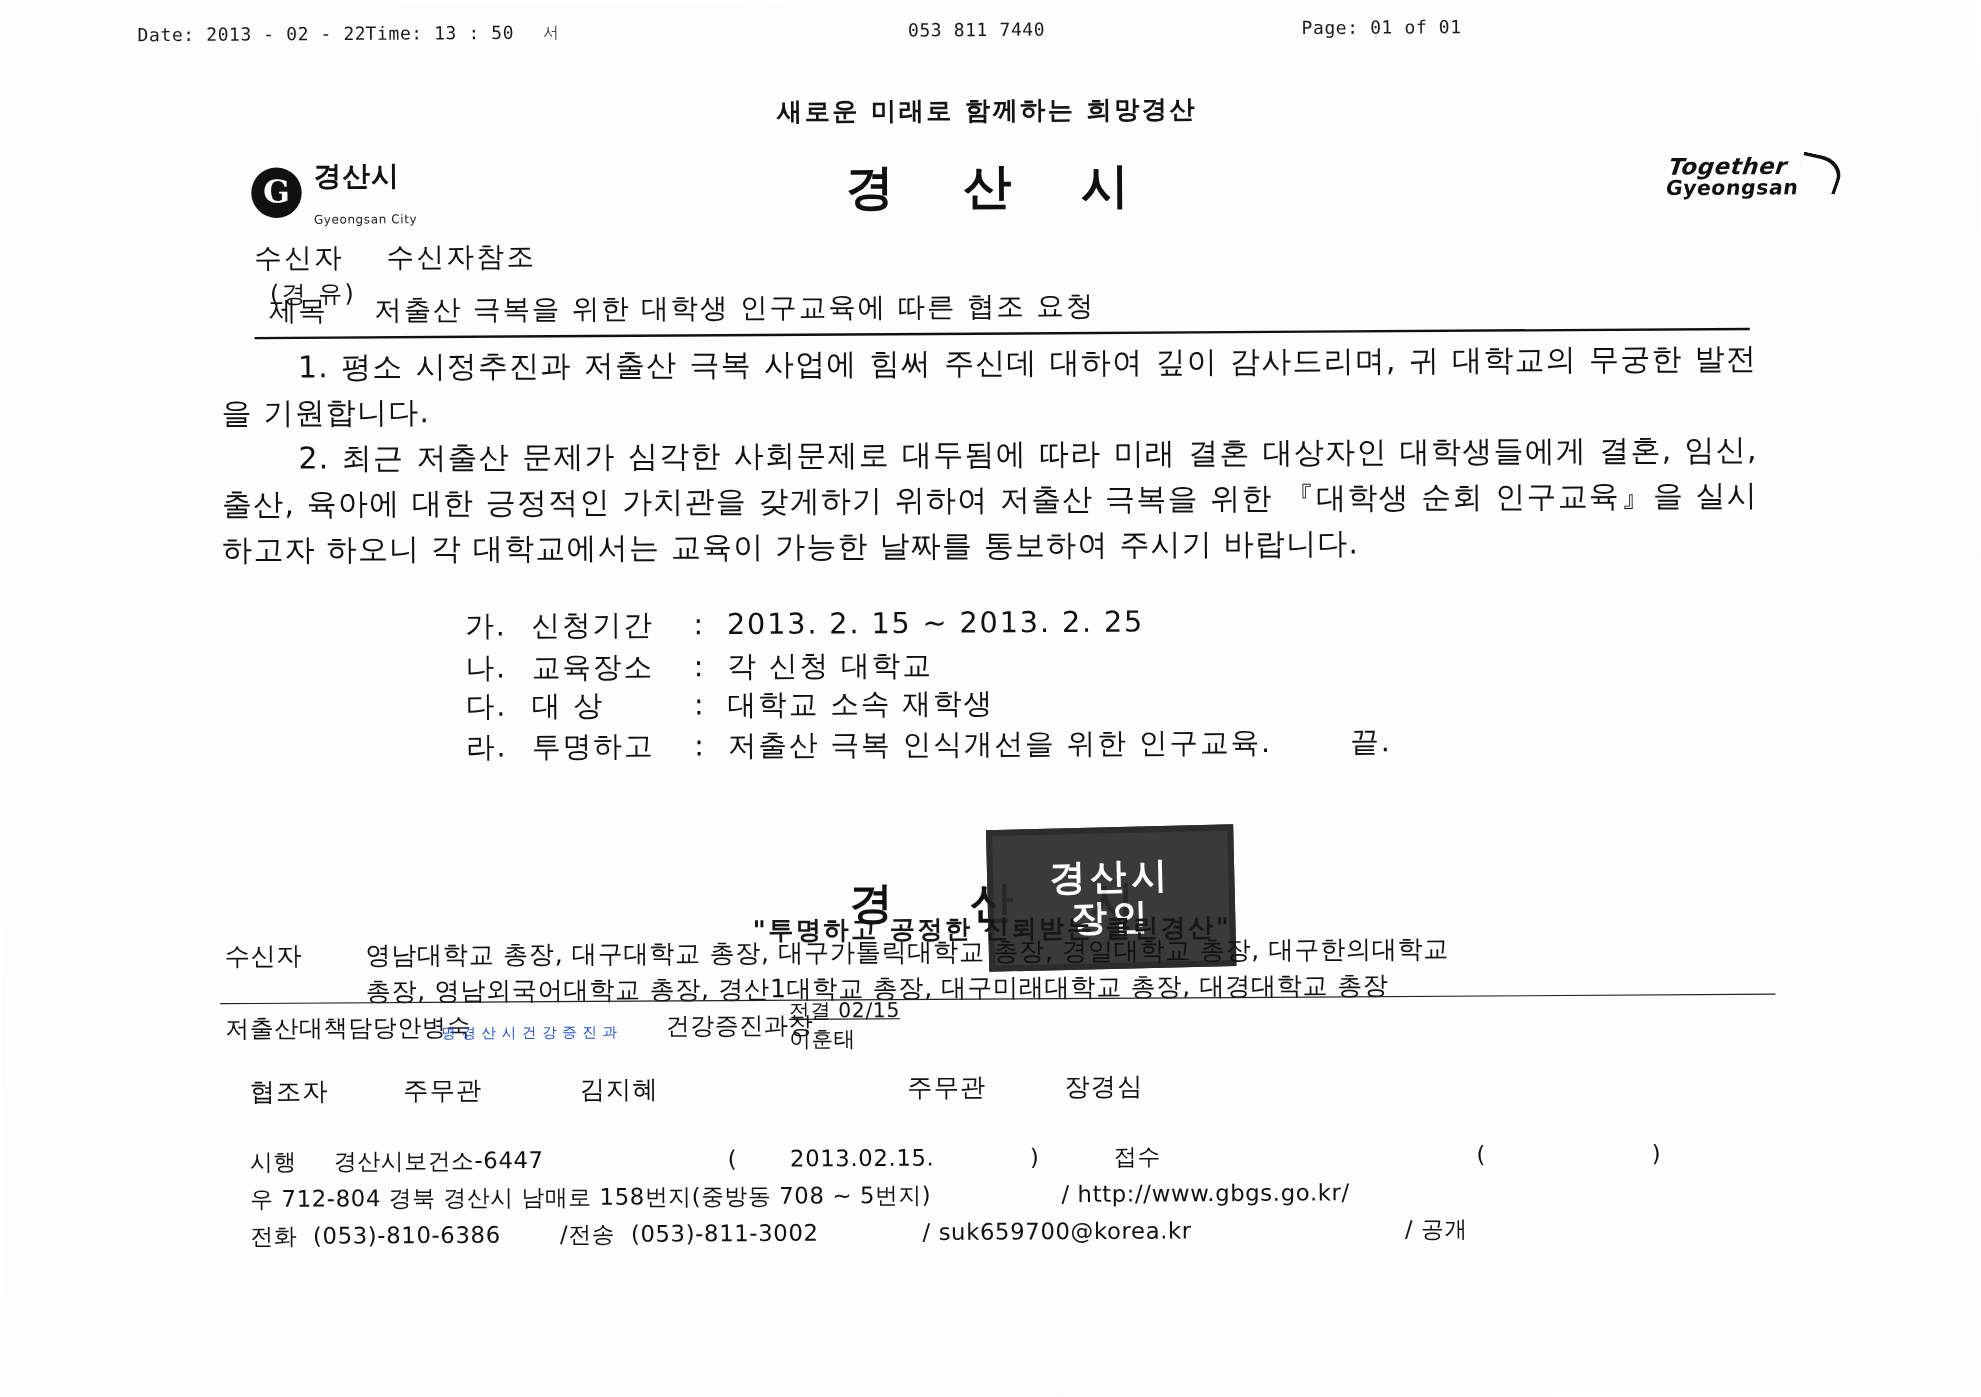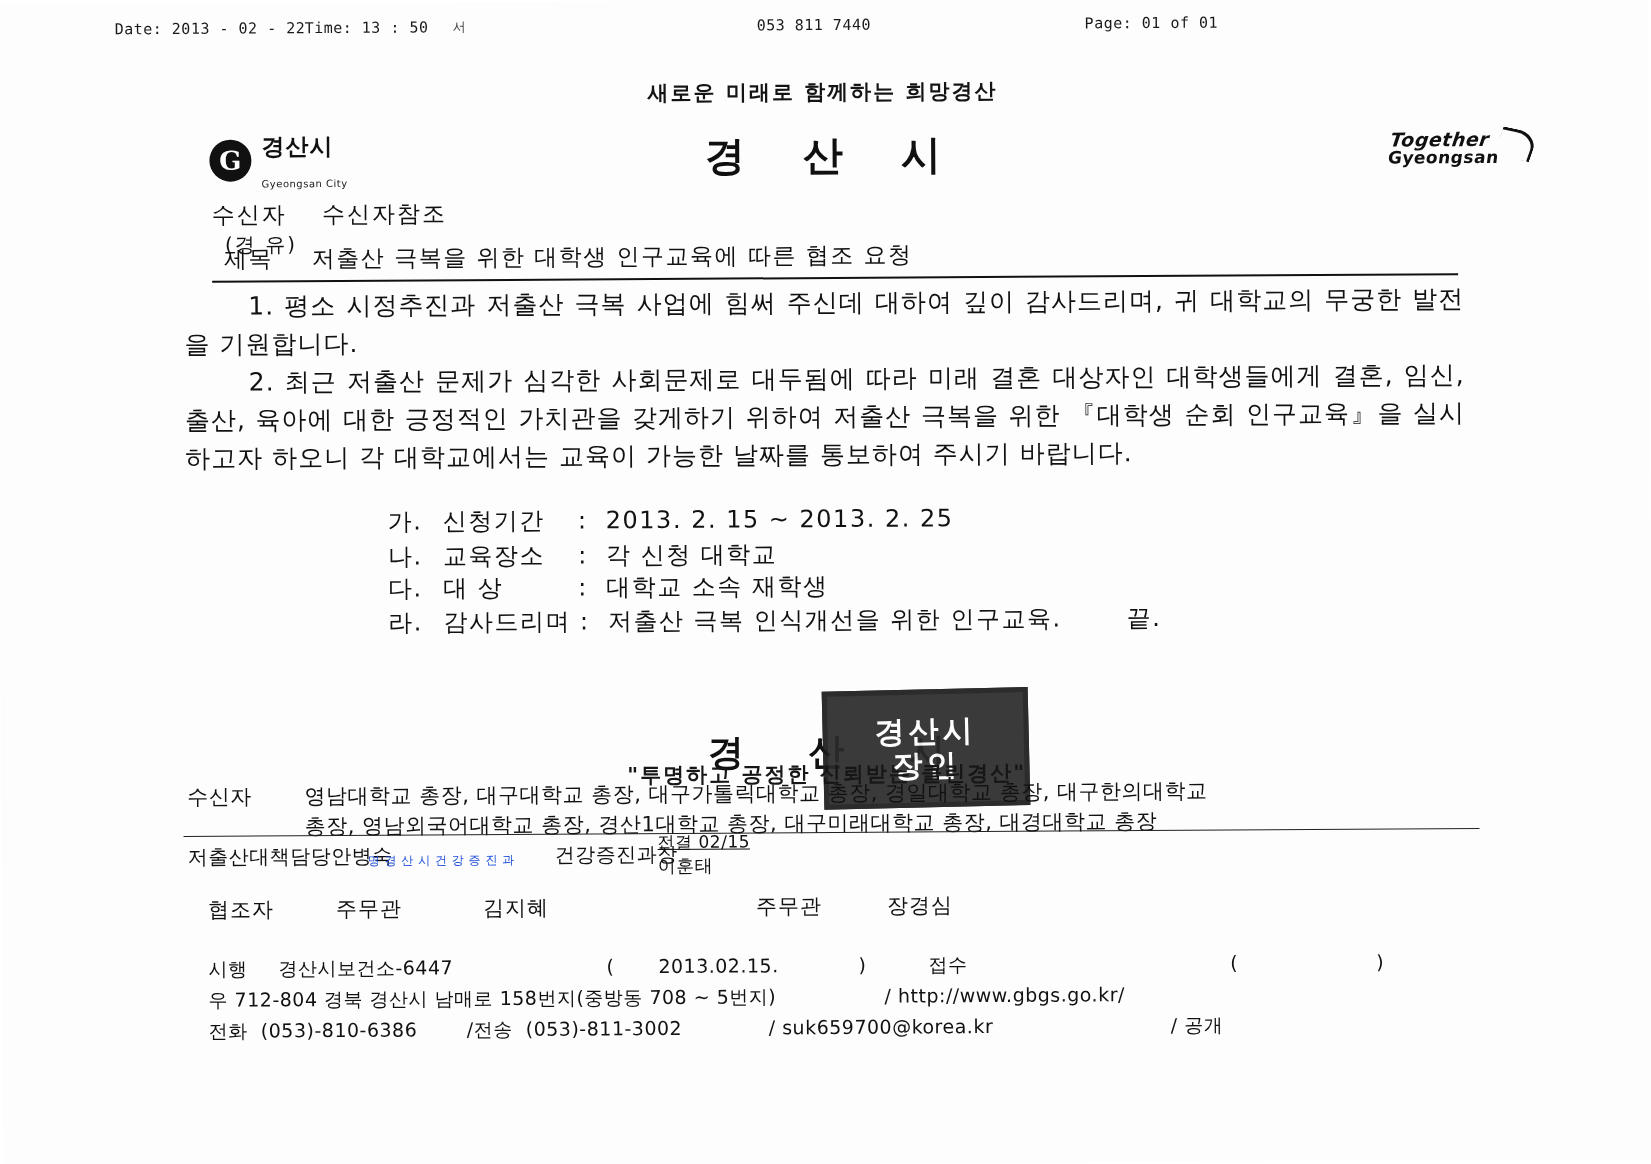--- a/index.html
+++ b/index.html
@@ -355,21 +355,21 @@
     <span>각 신청 대학교</span>
   </div>
   <div class="item f-ko" id="item-c">
     <span class="k">다.</span>
     <span class="n">대    상</span>
     <span>:&nbsp;</span>
     <span>대학교 소속 재학생</span>
   </div>
   <div class="item f-ko" id="item-d">
     <span class="k">라.</span>
-    <span class="n">감사드리며</span>
+    <span class="n">투명하고</span>
     <span>:&nbsp;</span>
     <span>저출산 극복 인식개선을 위한 인구교육.</span>
     <span class="end">끝.</span>
   </div>
 
   <div class="sign-name f-ko">경 산 시</div>
   <div class="seal f-ko">
     <span>경산시</span>
     <span>장인</span>
   </div>

